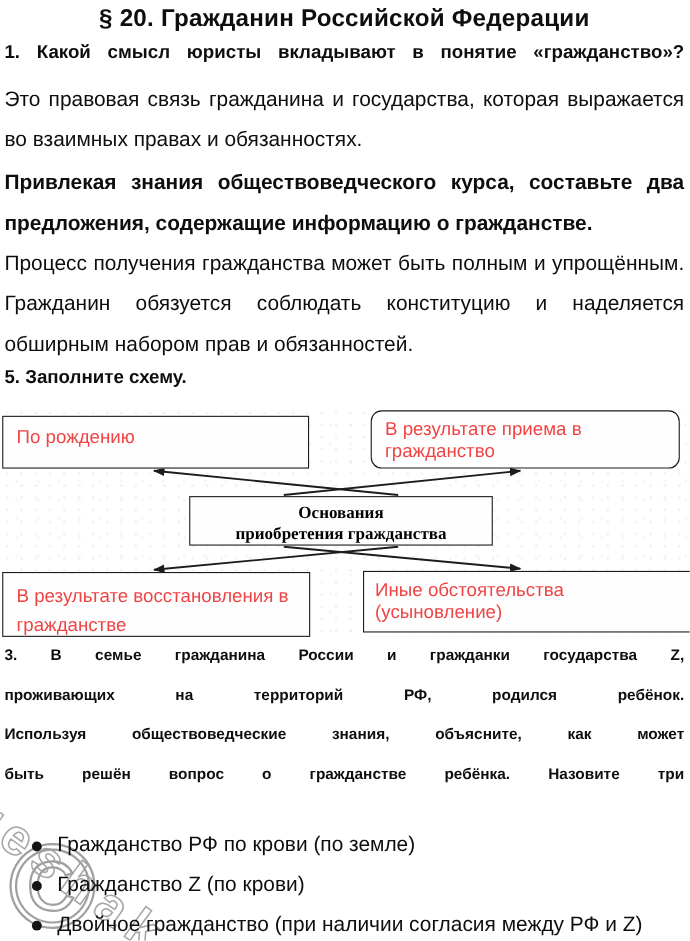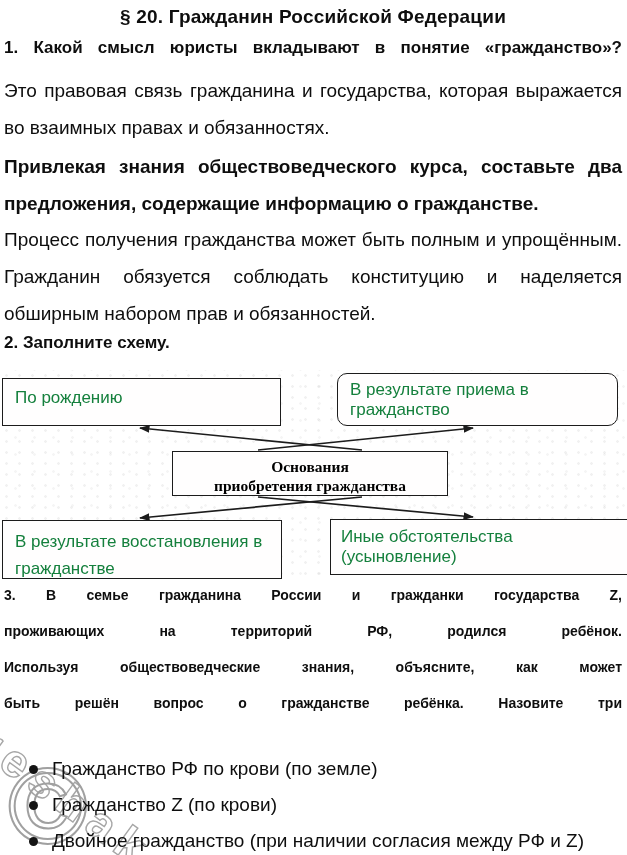--- a/index.html
+++ b/index.html
@@ -10,21 +10,21 @@
     background: #ffffff;
     overflow: hidden;
     font-family: "Liberation Sans", sans-serif;
     color: #0e0e0e;
   }
   .abs { position: absolute; left: 4px; right: 5px; }
 
   .title-line {
     text-align: center;
     font-weight: bold;
-    font-size: 19px;
+    font-size: 22px;
     line-height: 30px;
     letter-spacing: 0.2px;
   }
   .h-line {
     font-weight: bold;
     font-size: 17px;
     line-height: 30px;
   }
   .h-just { text-align: justify; text-align-last: justify; }
 
@@ -71,21 +71,21 @@
       radial-gradient(circle, rgba(60,60,60,0.05) 1px, transparent 1.6px);
     background-size: 13px 11px, 19px 17px;
     background-position: 0 0, 6px 8px;
   }
   .dbox {
     position: absolute;
     background: #fffefe;
     border: 1.5px solid #1c1c1c;
     box-sizing: border-box;
     font-size: 17px;
-    color: #15803d;
+    color: #ef4444;
     z-index: 2;
   }
   .dbox-tl { left: 2px;   top: 8px;   width: 279px; height: 48px; padding: 9px 12px; }
   .dbox-tr { left: 337px; top: 3px;   width: 281px; height: 53px; display: flex; align-items: center; padding: 0 12px; border-radius: 10px; }
   .dbox-c  {
     left: 172px; top: 81px; width: 276px; height: 45px;
     font-family: "Liberation Serif", serif;
     font-weight: bold;
     font-size: 15.5px;
     text-align: center;
@@ -139,21 +139,21 @@
     <div class="p-line bold">Привлекая знания обществоведческого курса, составьте два</div>
     <div class="p-line bold last">предложения, содержащие информацию о гражданстве.</div>
   </div>
 
   <div class="abs content-z" style="top:221px;">
     <div class="p-line">Процесс получения гражданства может быть полным и упрощённым.</div>
     <div class="p-line">Гражданин обязуется соблюдать конституцию и наделяется</div>
     <div class="p-line last">обширным набором прав и обязанностей.</div>
   </div>
 
-  <div class="abs content-z h-line" style="top:328px;">2. Заполните схему.</div>
+  <div class="abs content-z h-line" style="top:328px;">5. Заполните схему.</div>
 
   <div class="diagram">
     <svg class="arrows" width="627" height="212" viewBox="0 0 627 212">
       <defs>
         <marker id="arr" markerWidth="11" markerHeight="9" refX="9.5" refY="4.5" orient="auto" markerUnits="userSpaceOnUse">
           <path d="M0,0.6 L10.5,4.5 L0,8.4 z" fill="#1c1c1c"></path>
         </marker>
       </defs>
       <line x1="362" y1="80" x2="140" y2="58" stroke="#1c1c1c" stroke-width="1.7" marker-end="url(#arr)"></line>
       <line x1="258" y1="80" x2="473" y2="58" stroke="#1c1c1c" stroke-width="1.7" marker-end="url(#arr)"></line>

